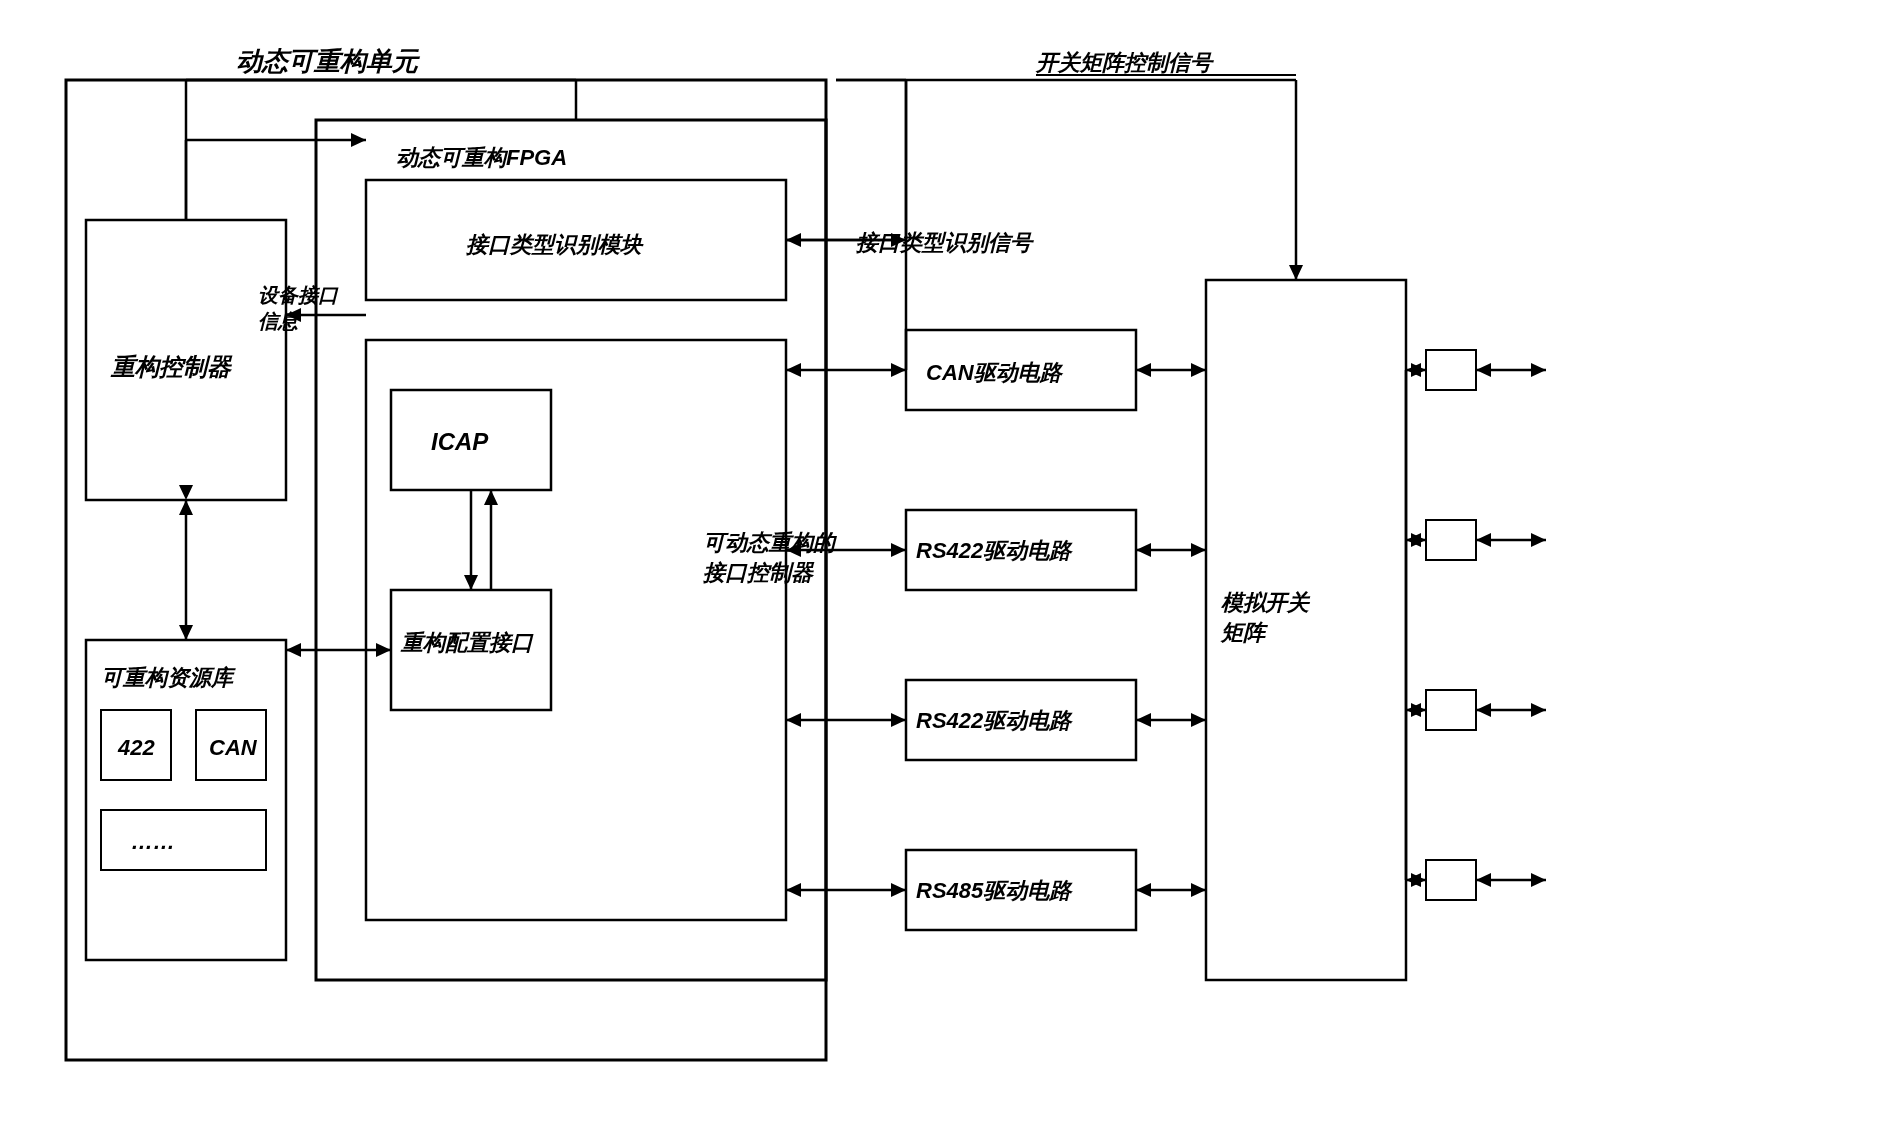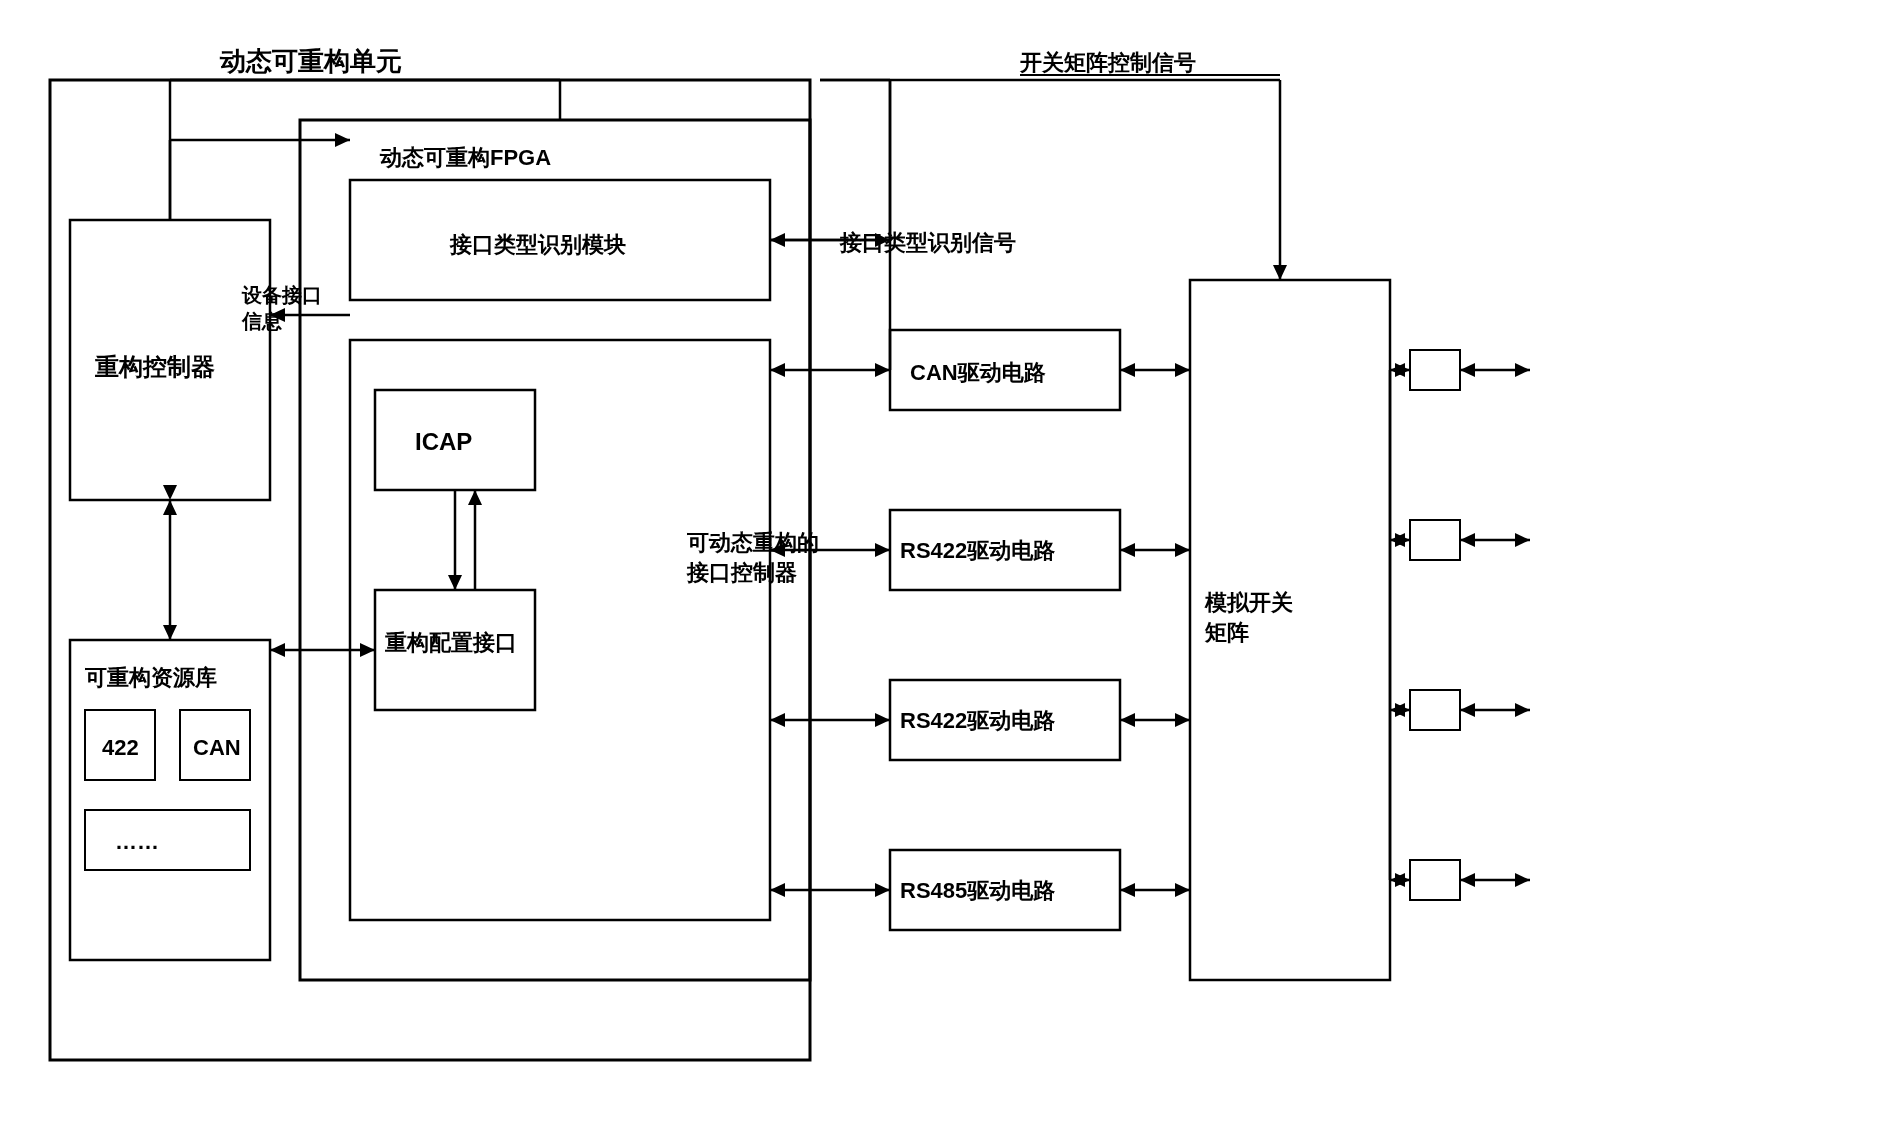--- a/index.html
+++ b/index.html
@@ -7,23 +7,24 @@
       background: #fff;
       font-family: "SimHei", "Microsoft YaHei", Arial, sans-serif;
       width: 1880px;
       height: 1144px;
       overflow: hidden;
       position: relative;
     }
     .diagram-container {
       position: absolute;
       top: 20px;
-      left: 20px;
+      left: 36px;
       width: 1840px;
       height: 1100px;
+      font-style: italic;
     }
     svg {
       width: 100%;
       height: 100%;
     }
     .block-label {
       font-size: 22px;
       font-weight: bold;
       font-family: "SimHei", "Microsoft YaHei", Arial, sans-serif;
     }

